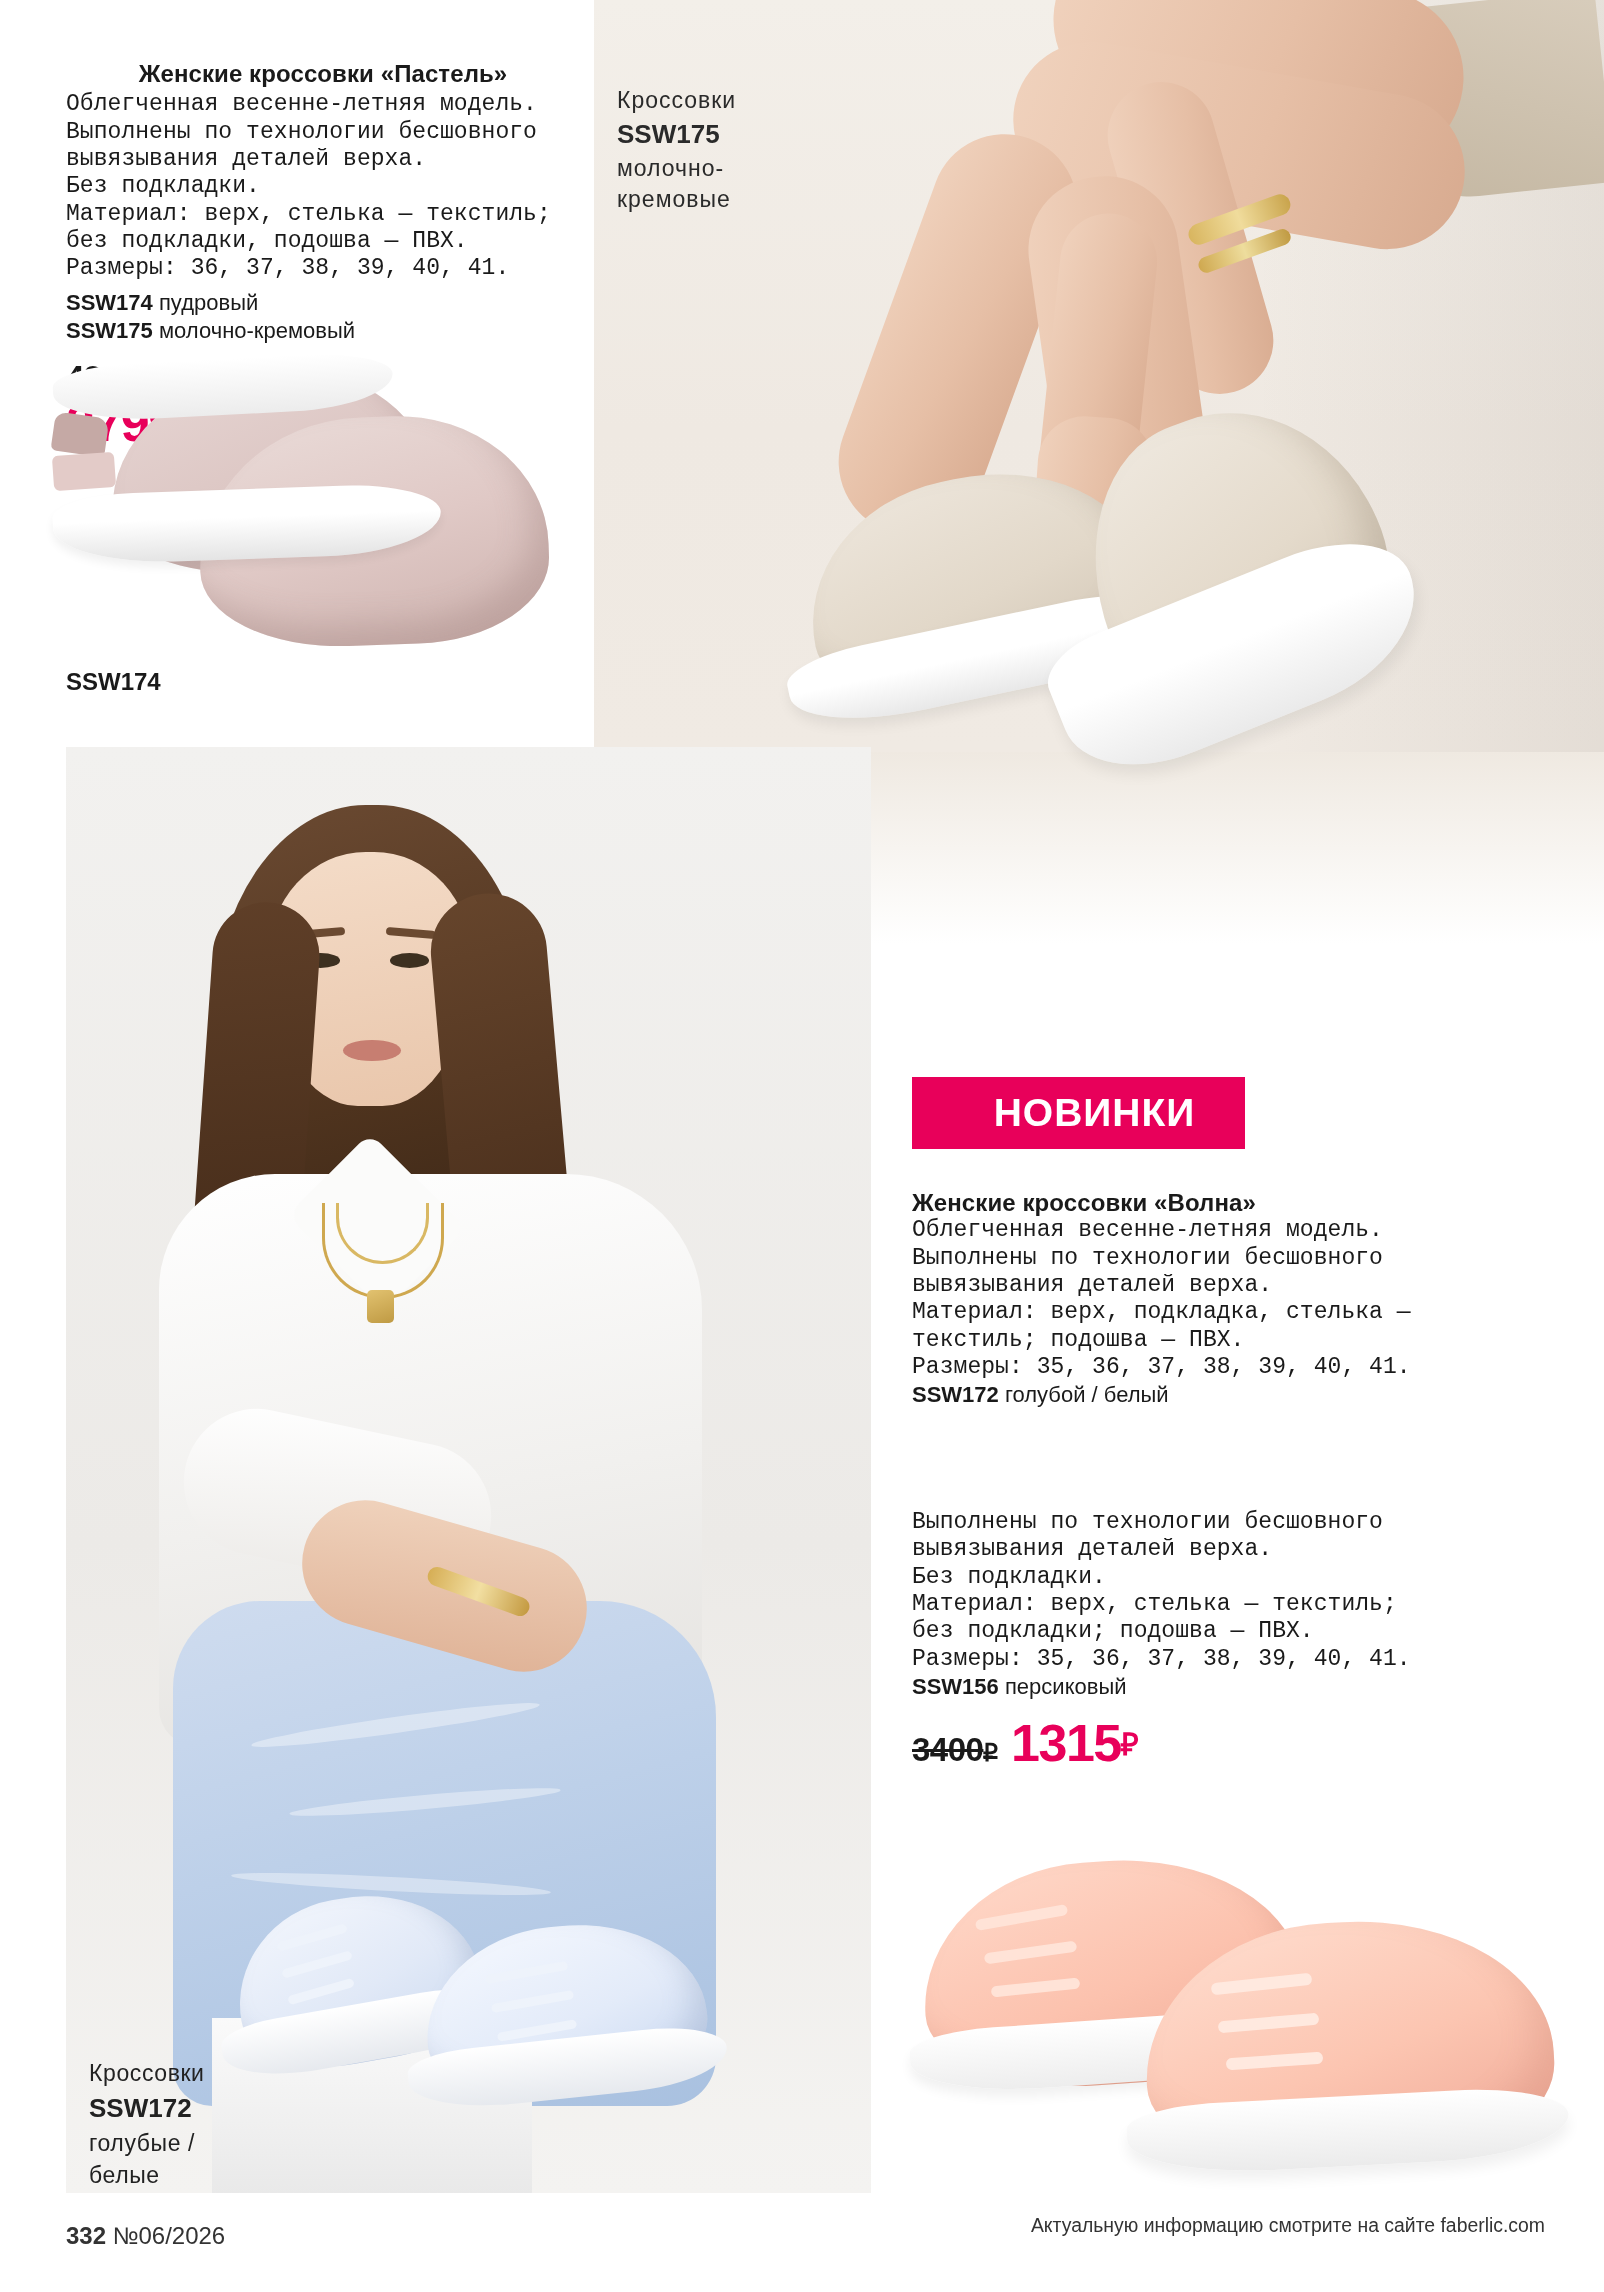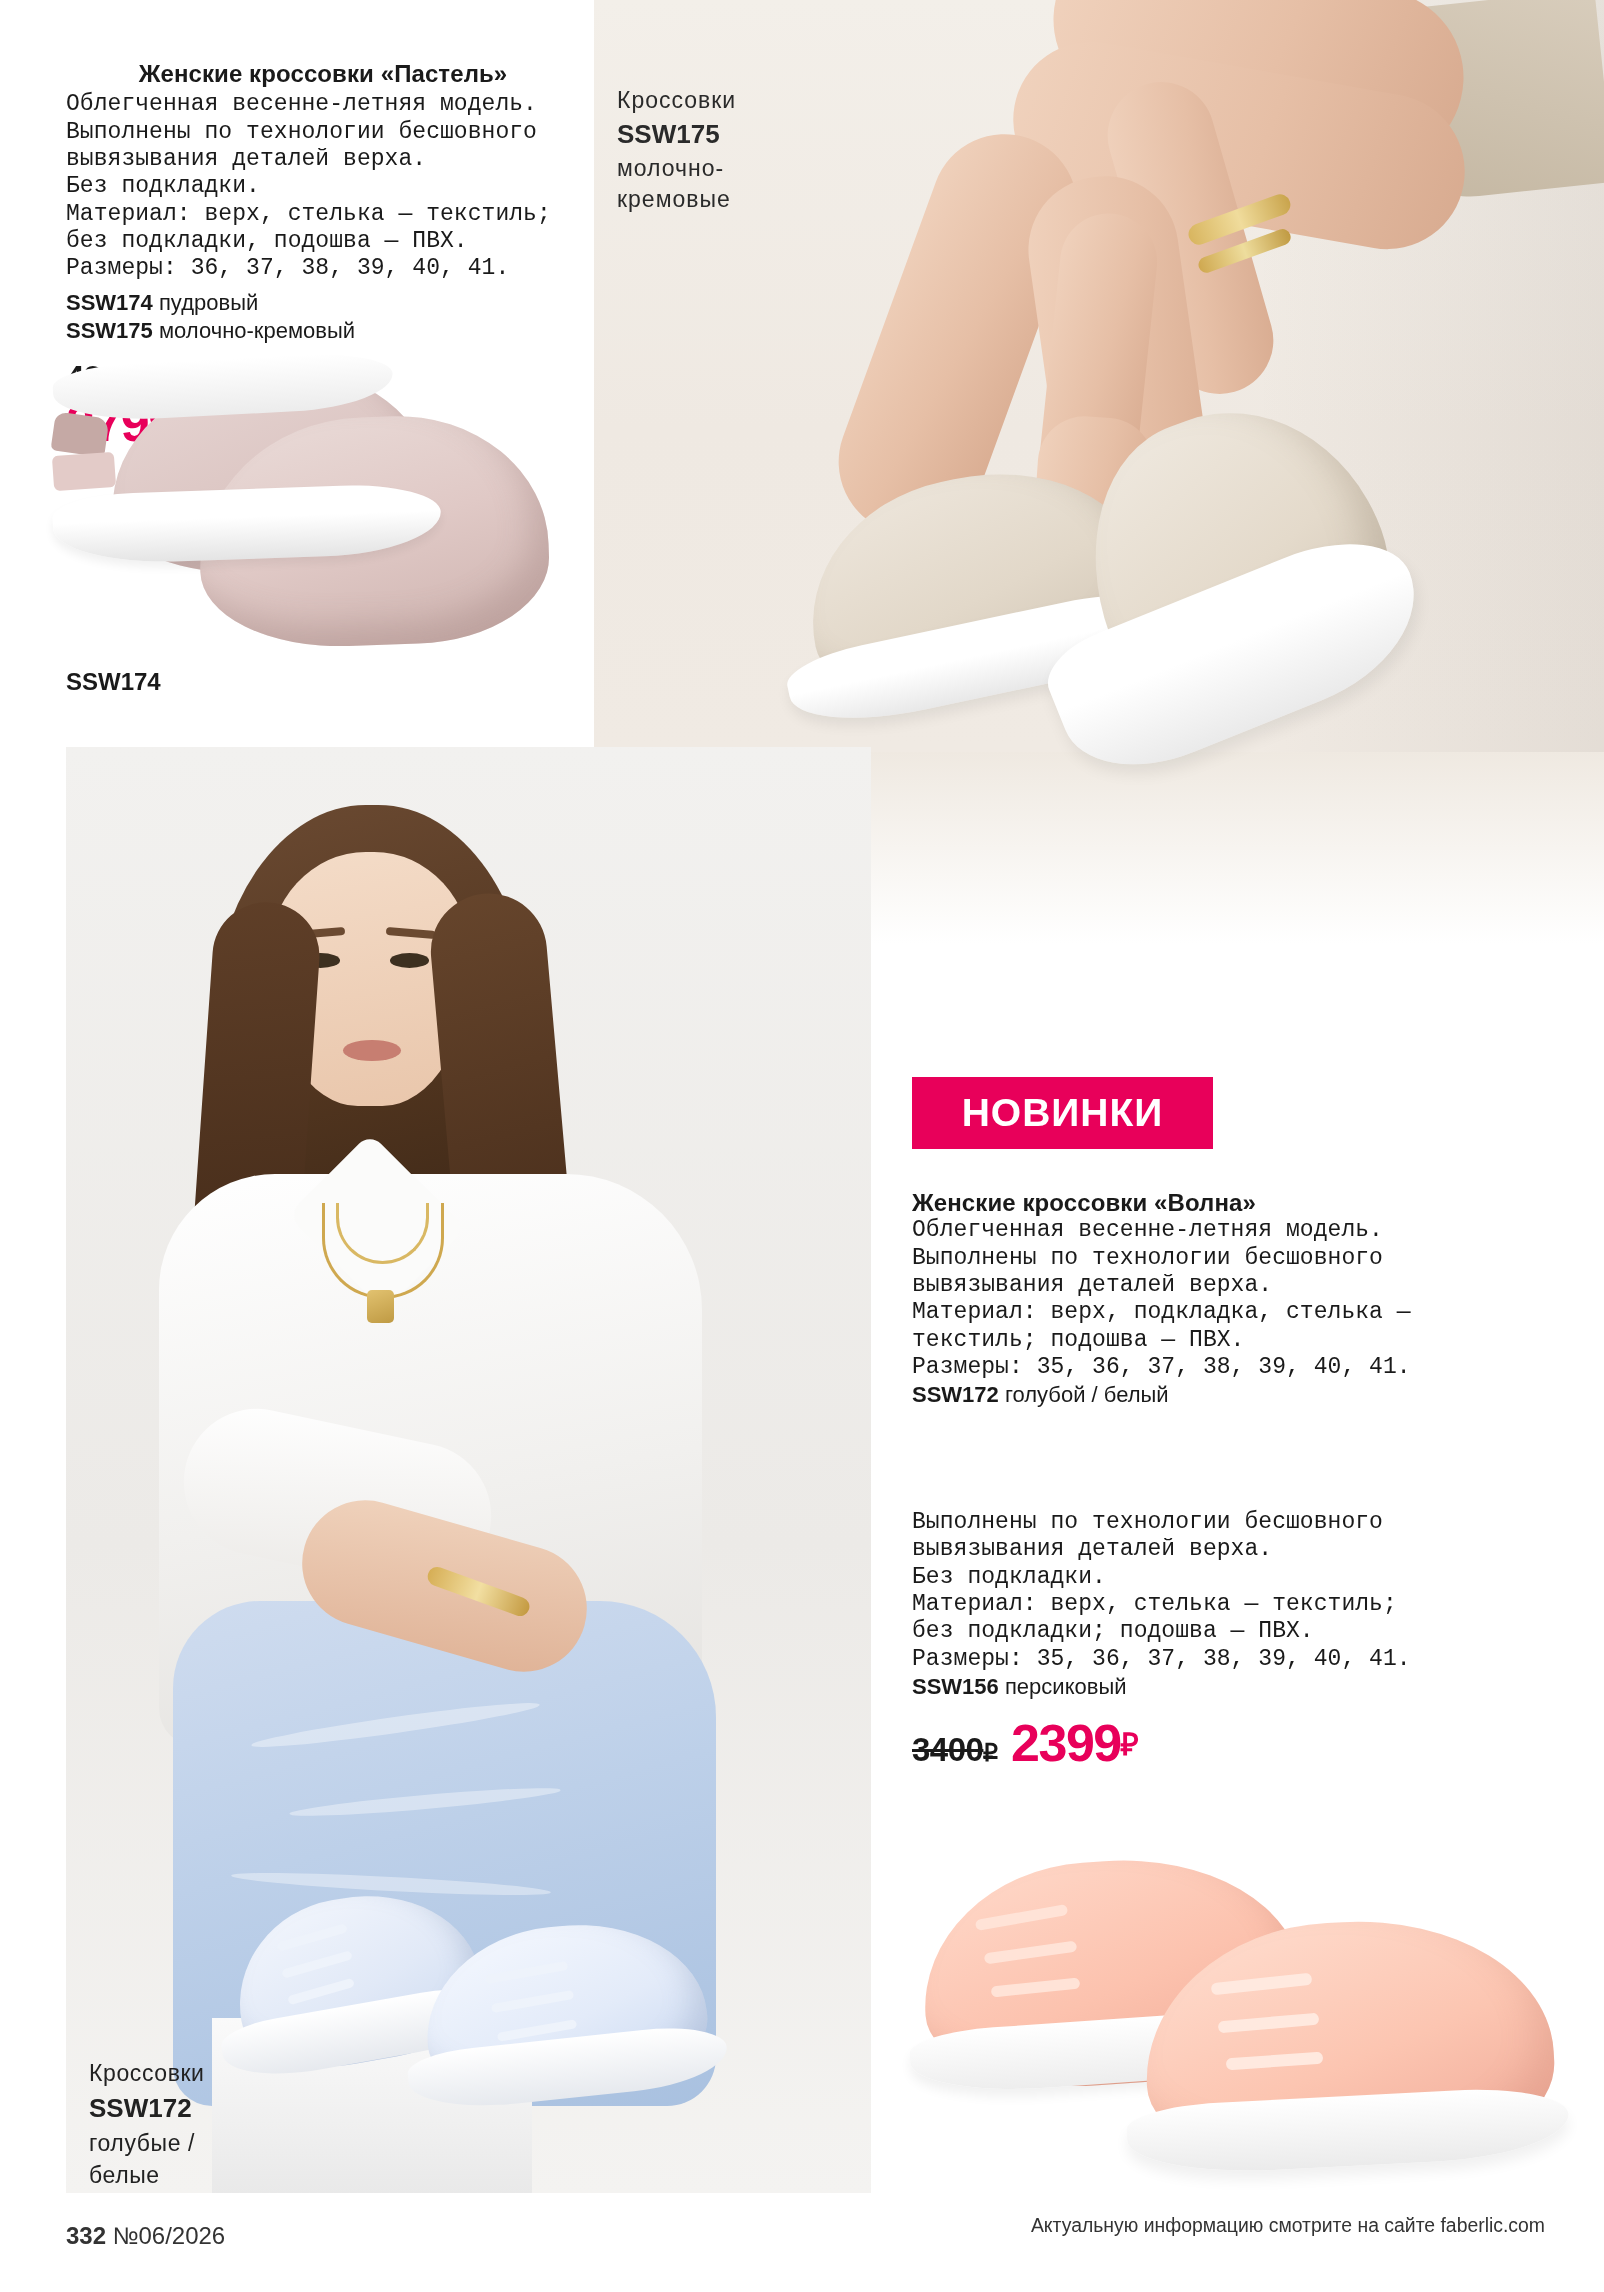--- a/index.html
+++ b/index.html
@@ -280,20 +280,21 @@
   #badge-novelty {
     position: absolute;
     left: 912px;
     top: 1077px;
     width: 301px;
     height: 72px;
     background: #e8005a;
     display: flex;
     align-items: center;
     justify-content: center;
+    padding-left: 32px;
   }
   #badge-novelty span {
     color: #ffffff;
     font-weight: bold;
     font-size: 39px;
     letter-spacing: 1px;
   }
 
   
   #block-volna {
@@ -683,21 +684,21 @@
       <div>без подкладки; подошва — ПВХ.</div>
       <div>Размеры: 35, 36, 37, 38, 39, 40, 41.</div>
     </div>
     <div class="codes">
       <div class="code">
         <b>SSW156</b>
         <span>персиковый</span>
       </div>
     </div>
     <div class="price-row-inline">
-      <span class="old-price"><span>3400</span><span class="cur">₽</span></span><span class="new-price"><span>2399</span><span class="cur">₽</span></span>
+      <span class="old-price"><span>3400</span><span class="cur">₽</span></span><span class="new-price"><span>1315</span><span class="cur">₽</span></span>
     </div>
   </div>
 
   <div id="photo-model">
     <div class="hair"></div>
     <div class="face"></div>
     <div class="brow-l"></div>
     <div class="brow-r"></div>
     <div class="eye-l"></div>
     <div class="eye-r"></div>

